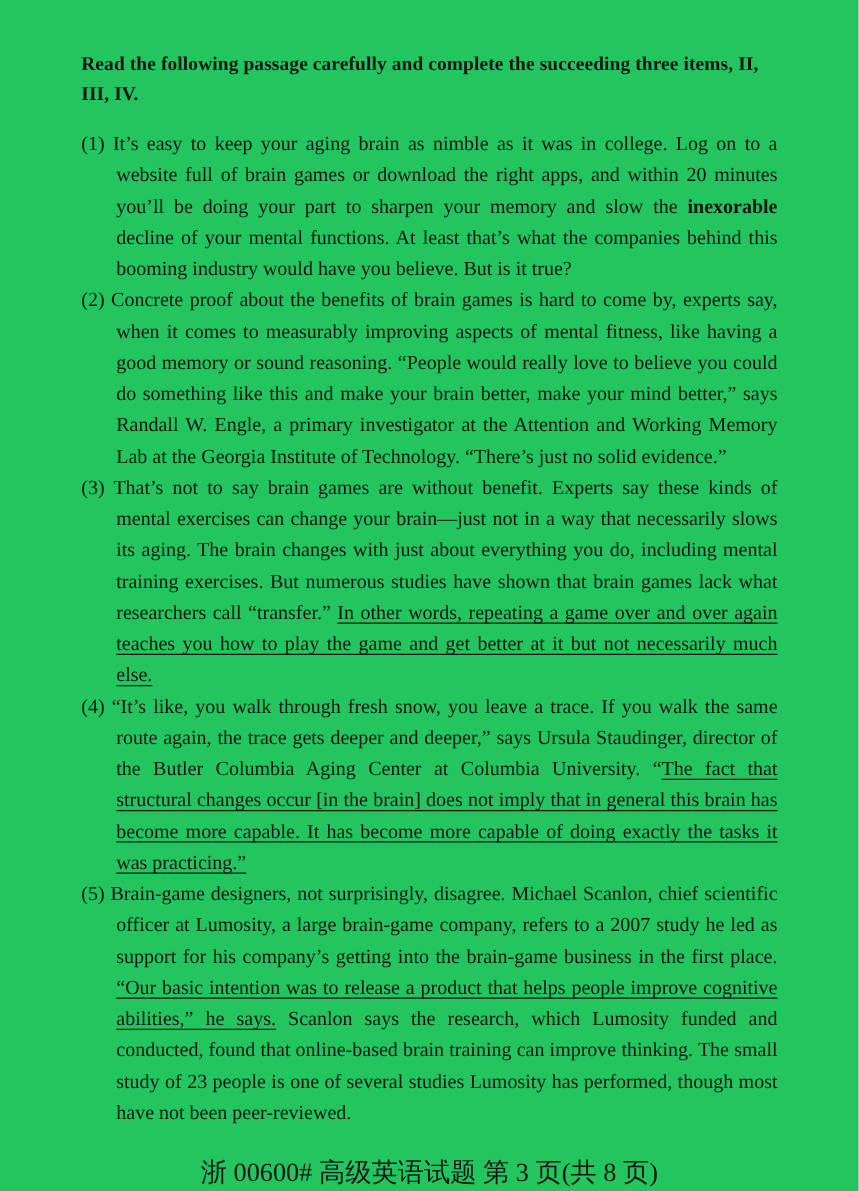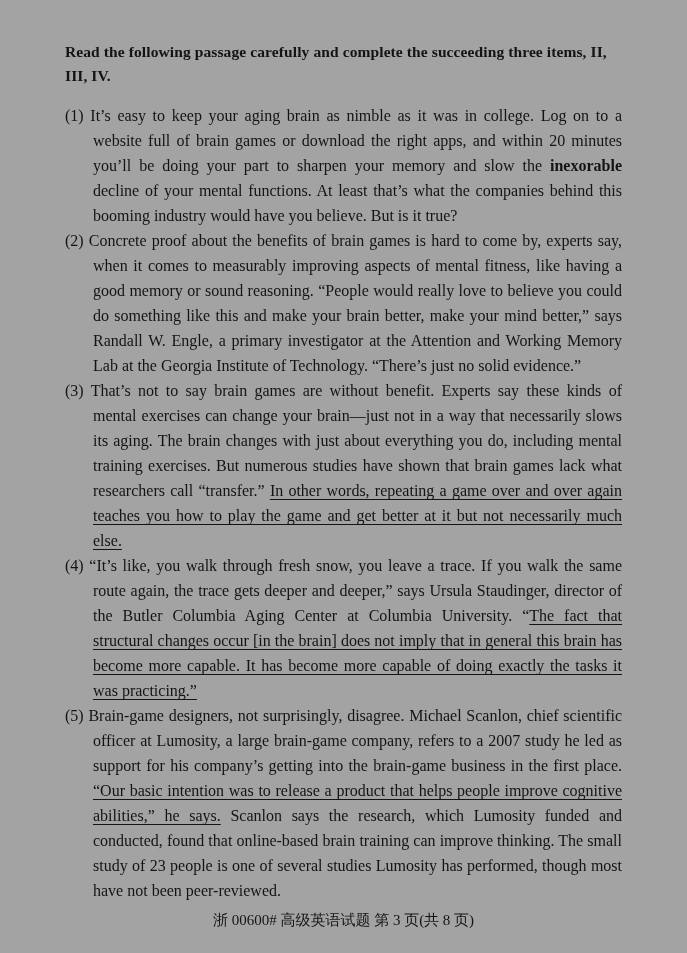--- a/index.html
+++ b/index.html
@@ -5,21 +5,21 @@
   html, body {
     margin: 0;
     padding: 0;
     background: #ffffff;
   }
   .page {
     position: relative;
     width: 687px;
     height: 953px;
     box-sizing: border-box;
-    background: #a3a3a3;
+    background: #22c55e;
     padding: 40px 65px 0 65px;
     font-family: "Liberation Serif", serif;
     color: #141414;
     overflow: hidden;
   }
   .instruction {
     font-weight: bold;
     font-size: 15.5px;
     line-height: 24px;
     margin-bottom: 7px;
@@ -40,23 +40,23 @@
     white-space: pre;
   }
   .seg.bold {
     font-weight: bold;
   }
   .seg.underline {
     text-decoration: underline;
     text-underline-offset: 3px;
   }
   .footer {
-    margin-top: 5px;
+    margin-top: 23px;
     text-align: center;
-    font-size: 15px;
+    font-size: 21px;
     line-height: 24px;
   }
 </style>
 </head>
 <body>
 
 <div class="page">
   <div class="instruction">Read the following passage carefully and complete the succeeding three items, II, III, IV.</div>
 
   <div class="passage" id="passage">

